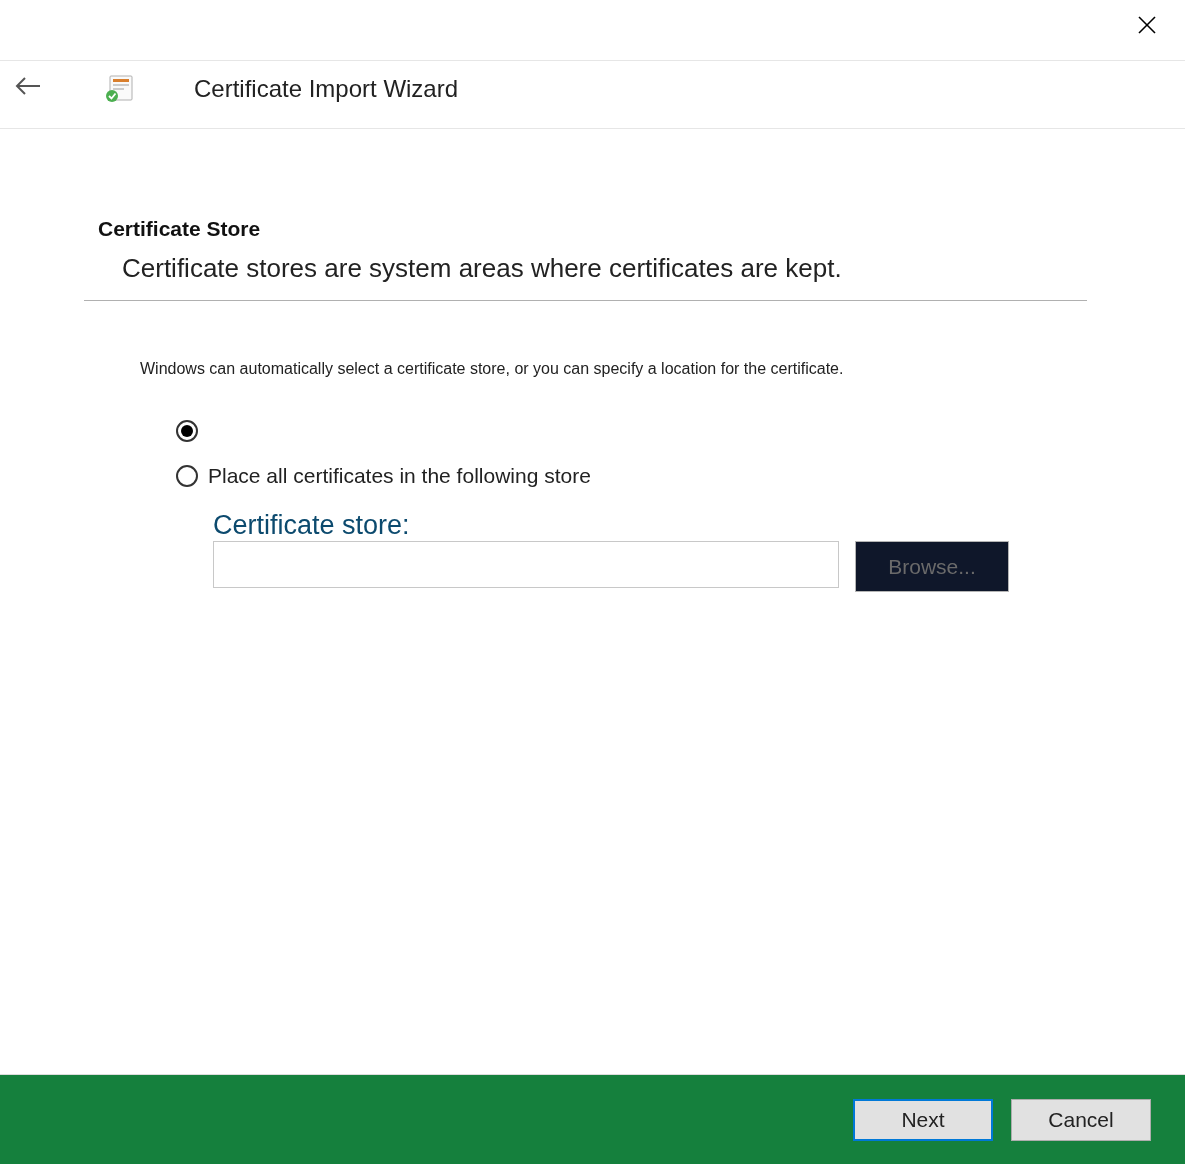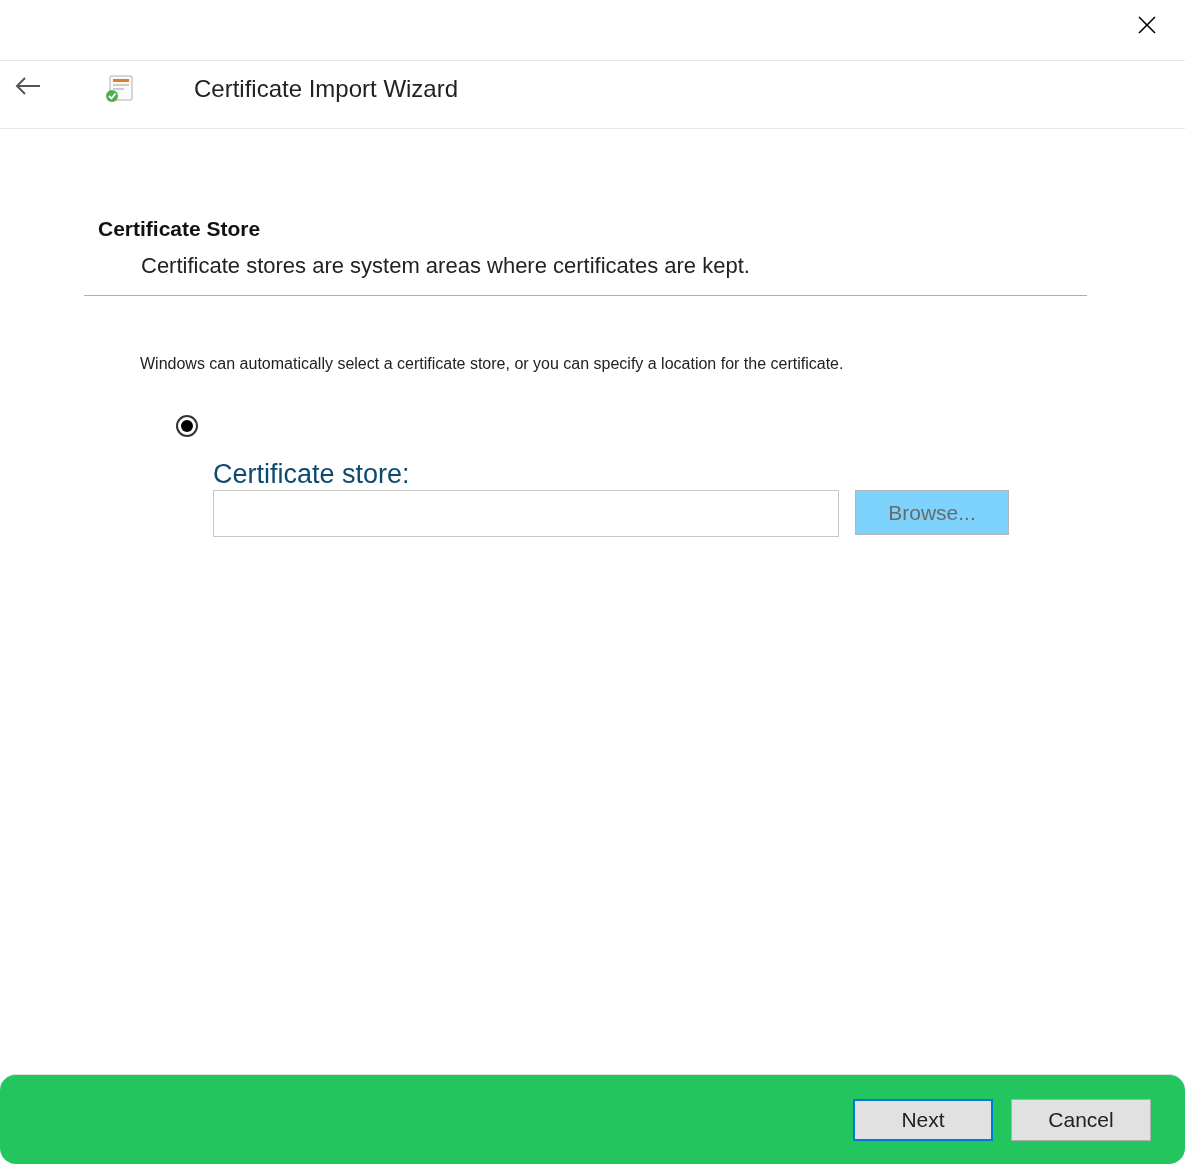--- a/index.html
+++ b/index.html
@@ -61,23 +61,23 @@
     .content {
       padding: 88px 98px 16px 98px;
     }
     .section-title {
       font-size: 21px;
       font-weight: 700;
       color: #111;
       margin-bottom: 12px;
     }
     .section-desc {
-      font-size: 22px;
-      color: #222;
-      margin-left: 43px;
+      font-size: 26px;
+      color: #222;
+      margin-left: 24px;
       margin-bottom: 16px;
     }
     .divider {
       border: none;
       border-top: 1px solid #b0b0b0;
       margin: 8px 0 56px -14px;
       width: calc(100% + 14px);
     }
     .instruction {
       font-size: 16px;
@@ -139,41 +139,40 @@
       background: #ffffff;
       font-size: 21px;
       padding: 0 8px;
     }
     .store-input:disabled {
       background: #ffffff;
       color: #999;
     }
     .browse-btn {
       width: 154px;
-      height: 45px;
-      background: #7dd3fc;
+      height: 51px;
+      background: #0f172a;
       border: 1px solid #b5b5b5;
       font-size: 21px;
       color: #6a6a6a;
       cursor: default;
     }
     .footer {
       position: absolute;
       bottom: 0;
       left: 0;
       right: 0;
       height: 90px;
-      background: #22c55e;
+      background: #15803d;
       border-top: 1px solid #dcdcdc;
       display: flex;
       justify-content: flex-end;
       align-items: center;
       padding-right: 34px;
       gap: 18px;
-      border-radius: 16px;
     }
     .btn {
       width: 140px;
       height: 42px;
       font-size: 21px;
       background: #e1e1e1;
       border: 1px solid #adadad;
       color: #222;
       cursor: pointer;
     }
@@ -217,20 +216,24 @@
 <div class="content">
   <div class="section-title">Certificate Store</div>
   <div class="section-desc">Certificate stores are system areas where certificates are kept.</div>
   <hr class="divider">
   <div class="instruction">Windows can automatically select a certificate store, or you can specify a location for the certificate.</div>
 
   <div class="radio-group">
     <div class="radio-row">
       <span class="radio-circle selected"></span>
     </div>
+    <div class="radio-row">
+      <span class="radio-circle"></span>
+      <span class="radio-label">Place all certificates in the following store</span>
+    </div>
   </div>
 
   <div class="store-sub">
     <div class="store-label">Certificate store:</div>
     <div class="store-row">
       <input class="store-input" type="text" disabled="" value="" style="">
       <button class="browse-btn" disabled="">Browse...</button>
     </div>
   </div>
 </div>

